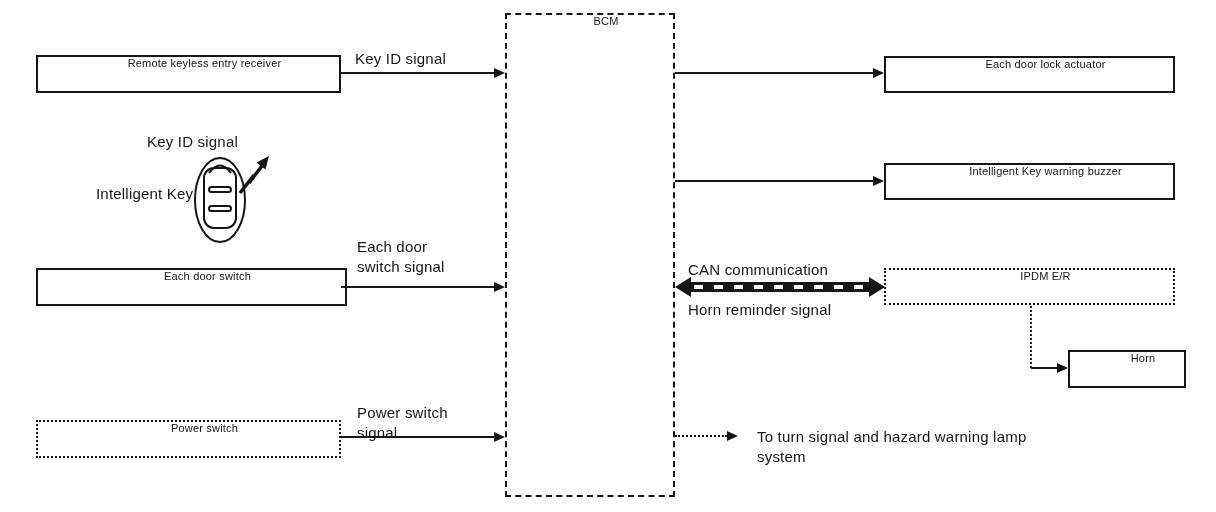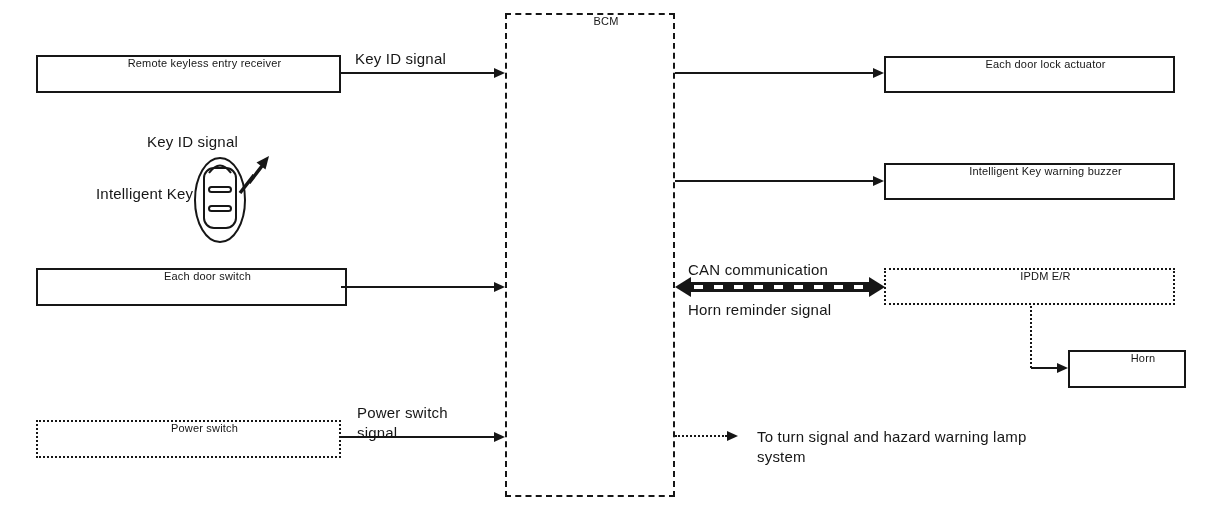--- a/index.html
+++ b/index.html
@@ -146,20 +146,21 @@
       <polygon points="79,21 75.5,34.5 66.5,27.5" fill="#161616"></polygon>
     </g>
   </svg>
   <div class="lbl" id="lbl-key-id-fob">Key ID signal</div>
   <div class="lbl" id="lbl-intelligent-key">Intelligent Key</div>
 
   <div class="arrow-r" id="arrow-key-id"></div>
   <div class="lbl" id="lbl-key-id">Key ID signal</div>
 
   <div class="arrow-r" id="arrow-door-switch"></div>
+  <div class="lbl wrap" id="lbl-door-switch-signal">Each door switch signal</div>
 
   <div class="arrow-r" id="arrow-power"></div>
   <div class="lbl wrap" id="lbl-power-signal">Power switch signal</div>
 
   <div class="arrow-r" id="arrow-actuator"></div>
   <div class="arrow-r thin" id="arrow-buzzer"></div>
 
   <div id="can-arrow">
     <div class="dashes"></div>
   </div>

